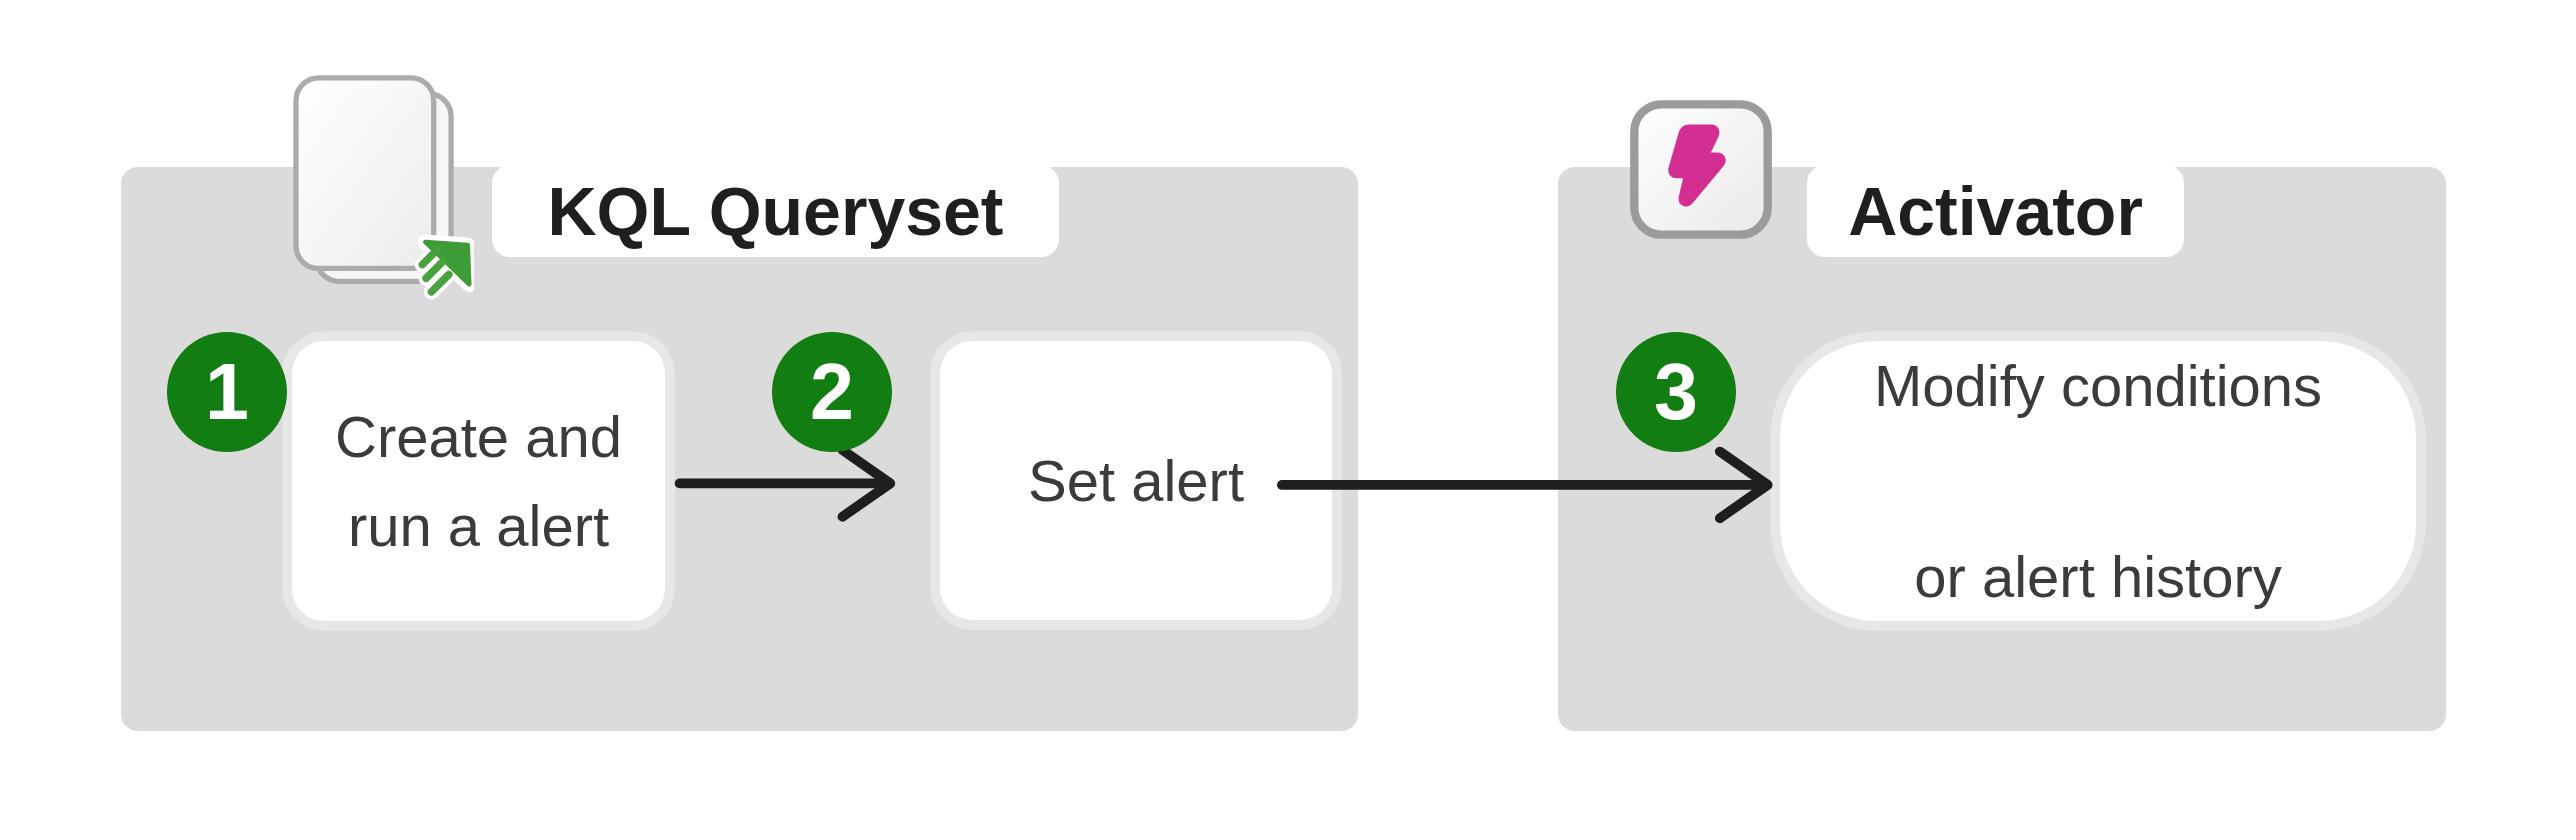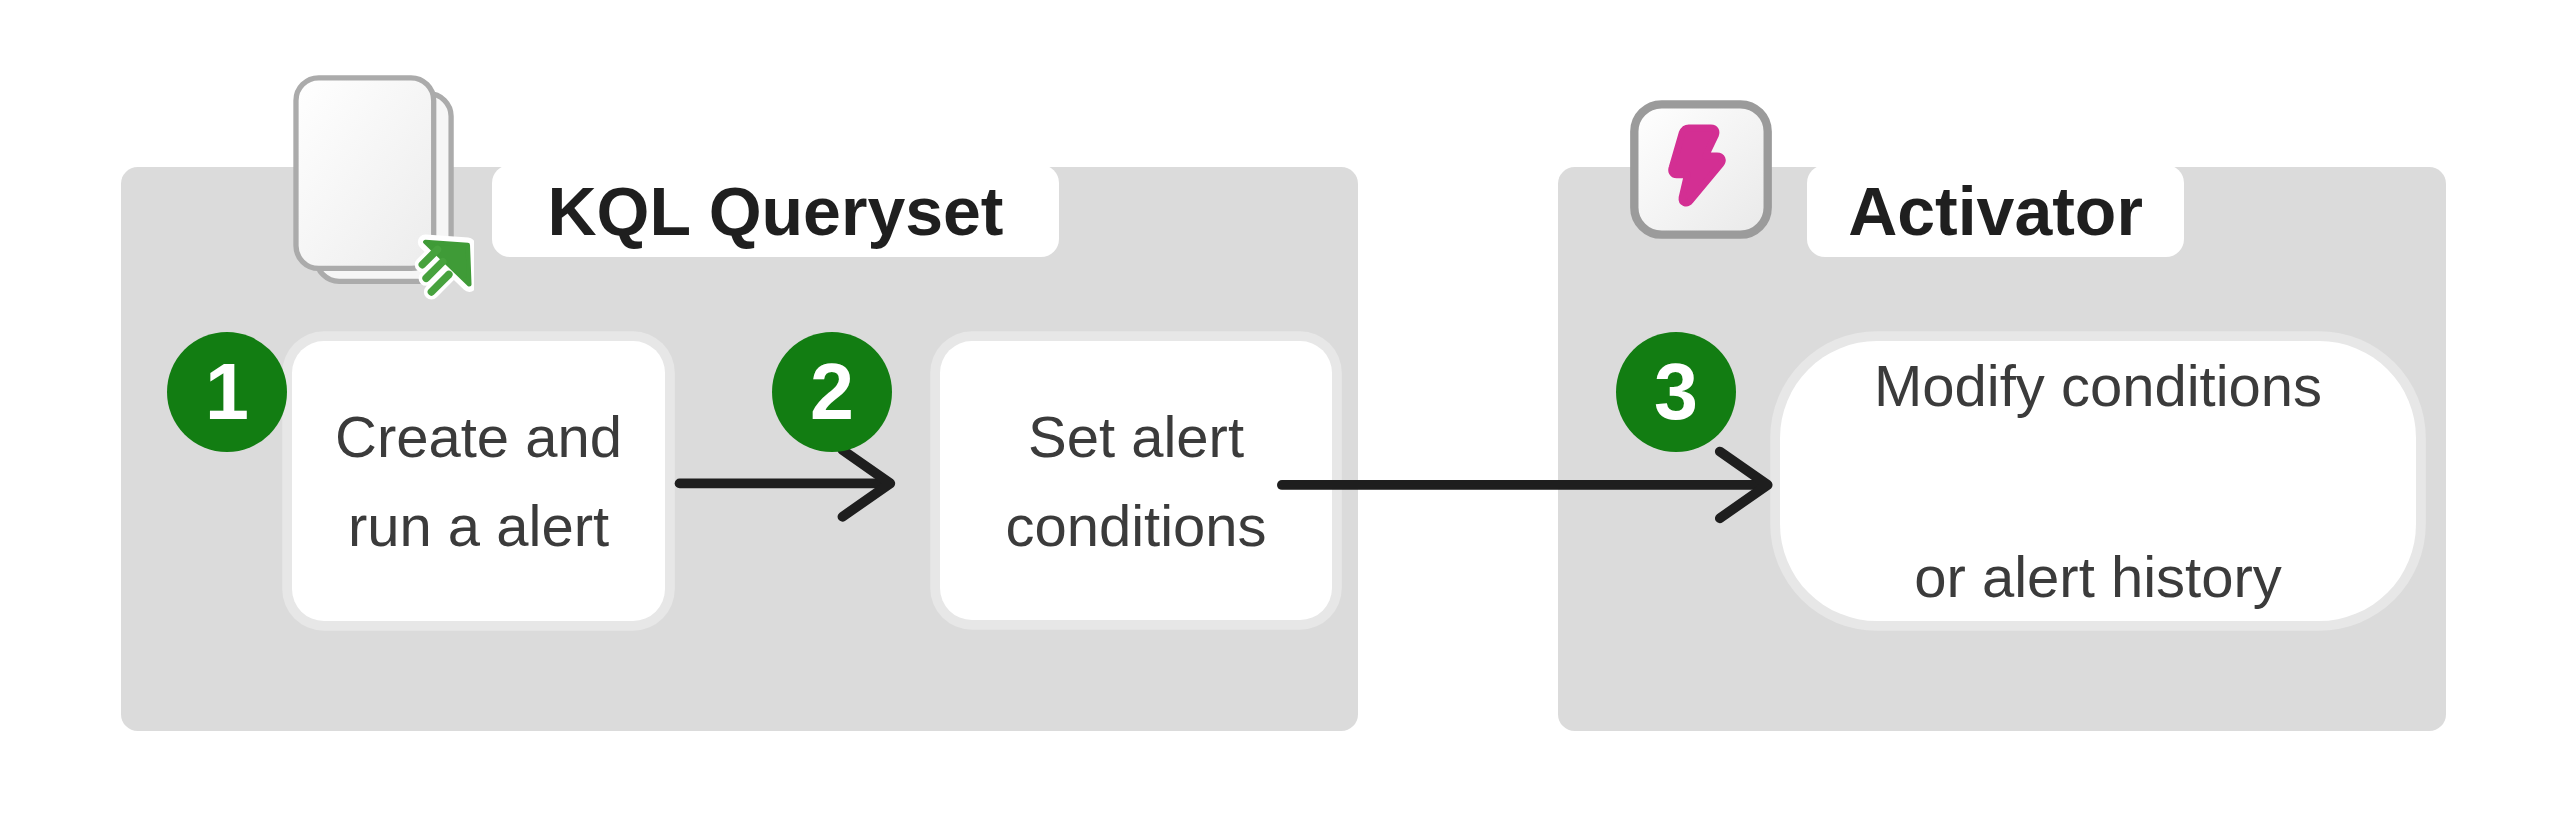--- a/index.html
+++ b/index.html
@@ -162,21 +162,20 @@
   <div class="badge badge-3">
     <span>3</span>
   </div>
 
   <div class="bubble bubble-1">
     <span>Create and</span>
     <span>run a alert</span>
   </div>
   <div class="bubble bubble-2">
     <span>Set alert</span>
-    <span>conditions</span>
   </div>
   <div class="bubble bubble-3">
     <span>Modify conditions</span>
     <span>or alert history</span>
   </div>
 
   <svg class="arrow-layer" viewBox="0 0 3400 1110">
     <g stroke="#1e1e1e" stroke-width="13" fill="none" stroke-linecap="round" stroke-linejoin="round">
       <g>
         <line x1="897" y1="638" x2="1162" y2="638"></line>

